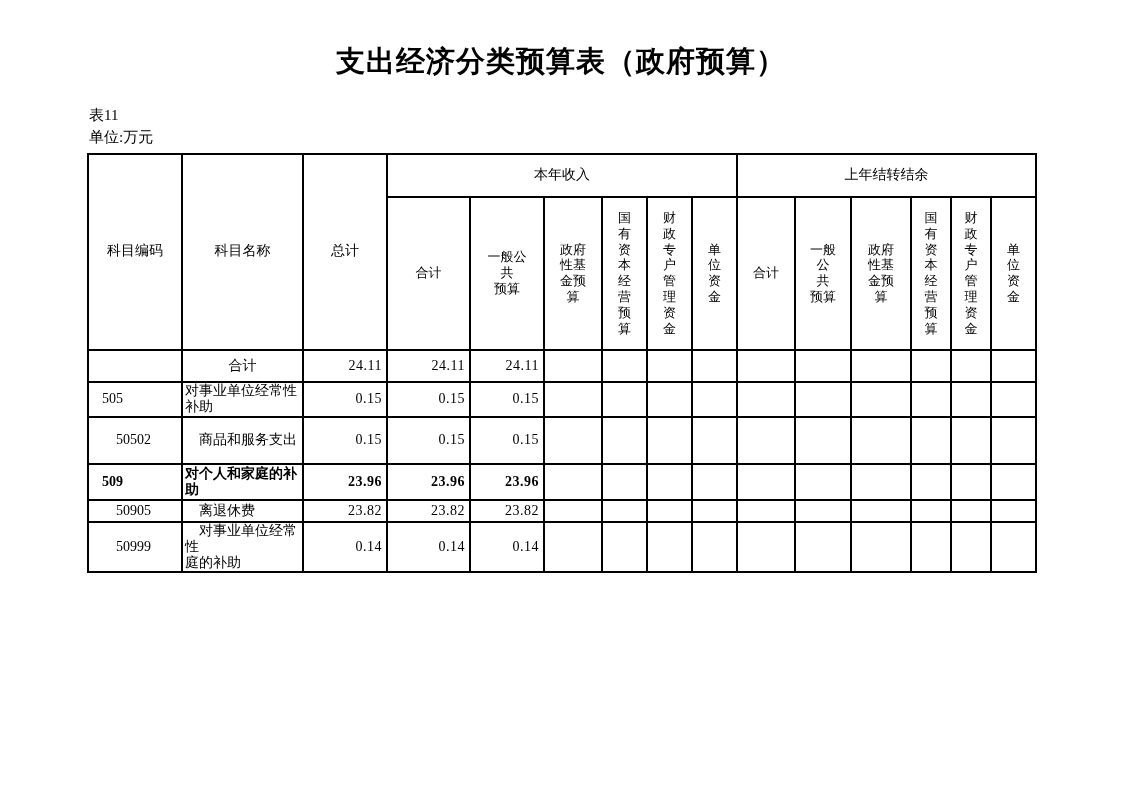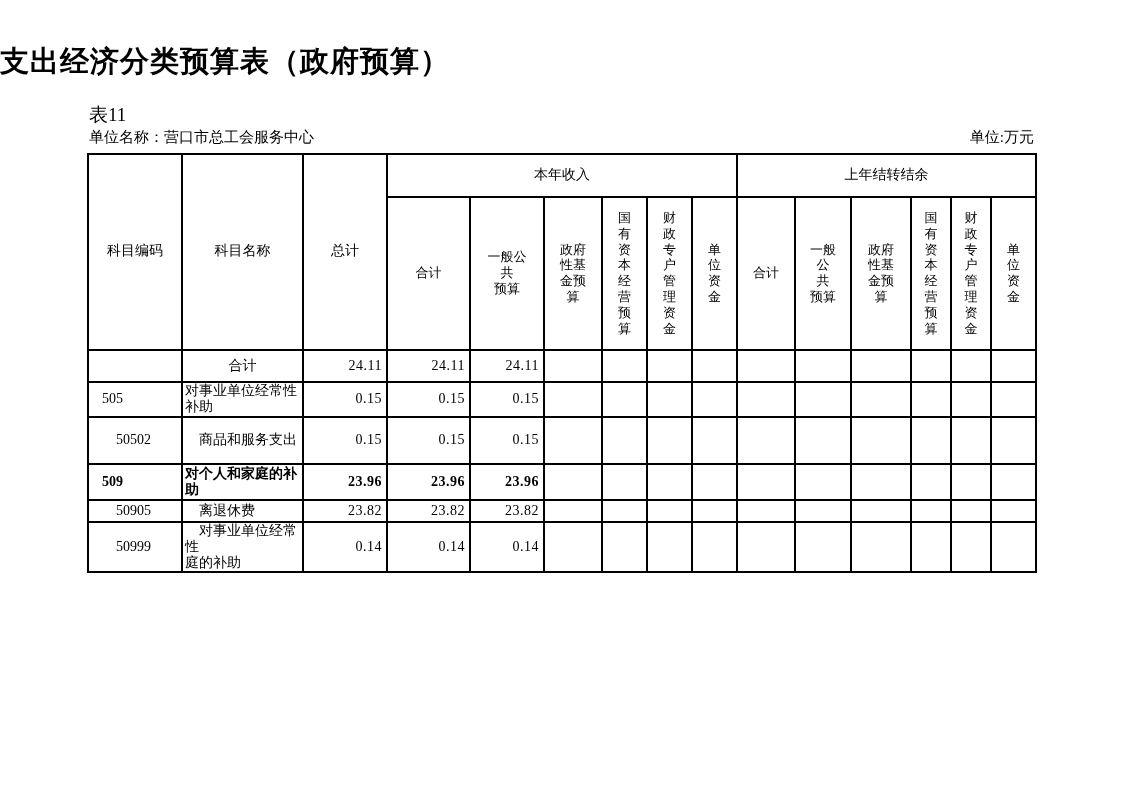--- a/index.html
+++ b/index.html
@@ -12,29 +12,30 @@
     font-family: "Liberation Serif", "DejaVu Serif", serif;
     position: relative;
     overflow: hidden;
   }
   .title {
     position: absolute;
     top: 42px;
     left: 0;
     width: 1122px;
     margin: 0;
+    text-align: center;
     font-size: 29px;
     font-weight: 700;
     letter-spacing: 1px;
   }
   .table-no {
     position: absolute;
     top: 105px;
     left: 89px;
-    font-size: 19px;
+    font-size: 15px;
     line-height: 20px;
   }
   .meta-row {
     position: absolute;
     top: 127px;
     left: 89px;
     width: 945px;
     display: flex;
     justify-content: space-between;
     font-size: 15px;
@@ -77,21 +78,20 @@
   .budget tbody tr:nth-child(1) td.name { text-align: center; }
 </style>
 </head>
 <body>
 
 <h1 class="title">支出经济分类预算表（政府预算）</h1>
 
 <div class="table-no">表11</div>
 
 <div class="meta-row">
-  <span>单位名称：营口市总工会服务中心</span>
   <span>单位:万元</span>
 </div>
 
 <table class="budget">
   <colgroup>
     <col style="width:94px">
       <col style="width:121px">
       <col style="width:84px">
     <col style="width:83px">
       <col style="width:74px">

